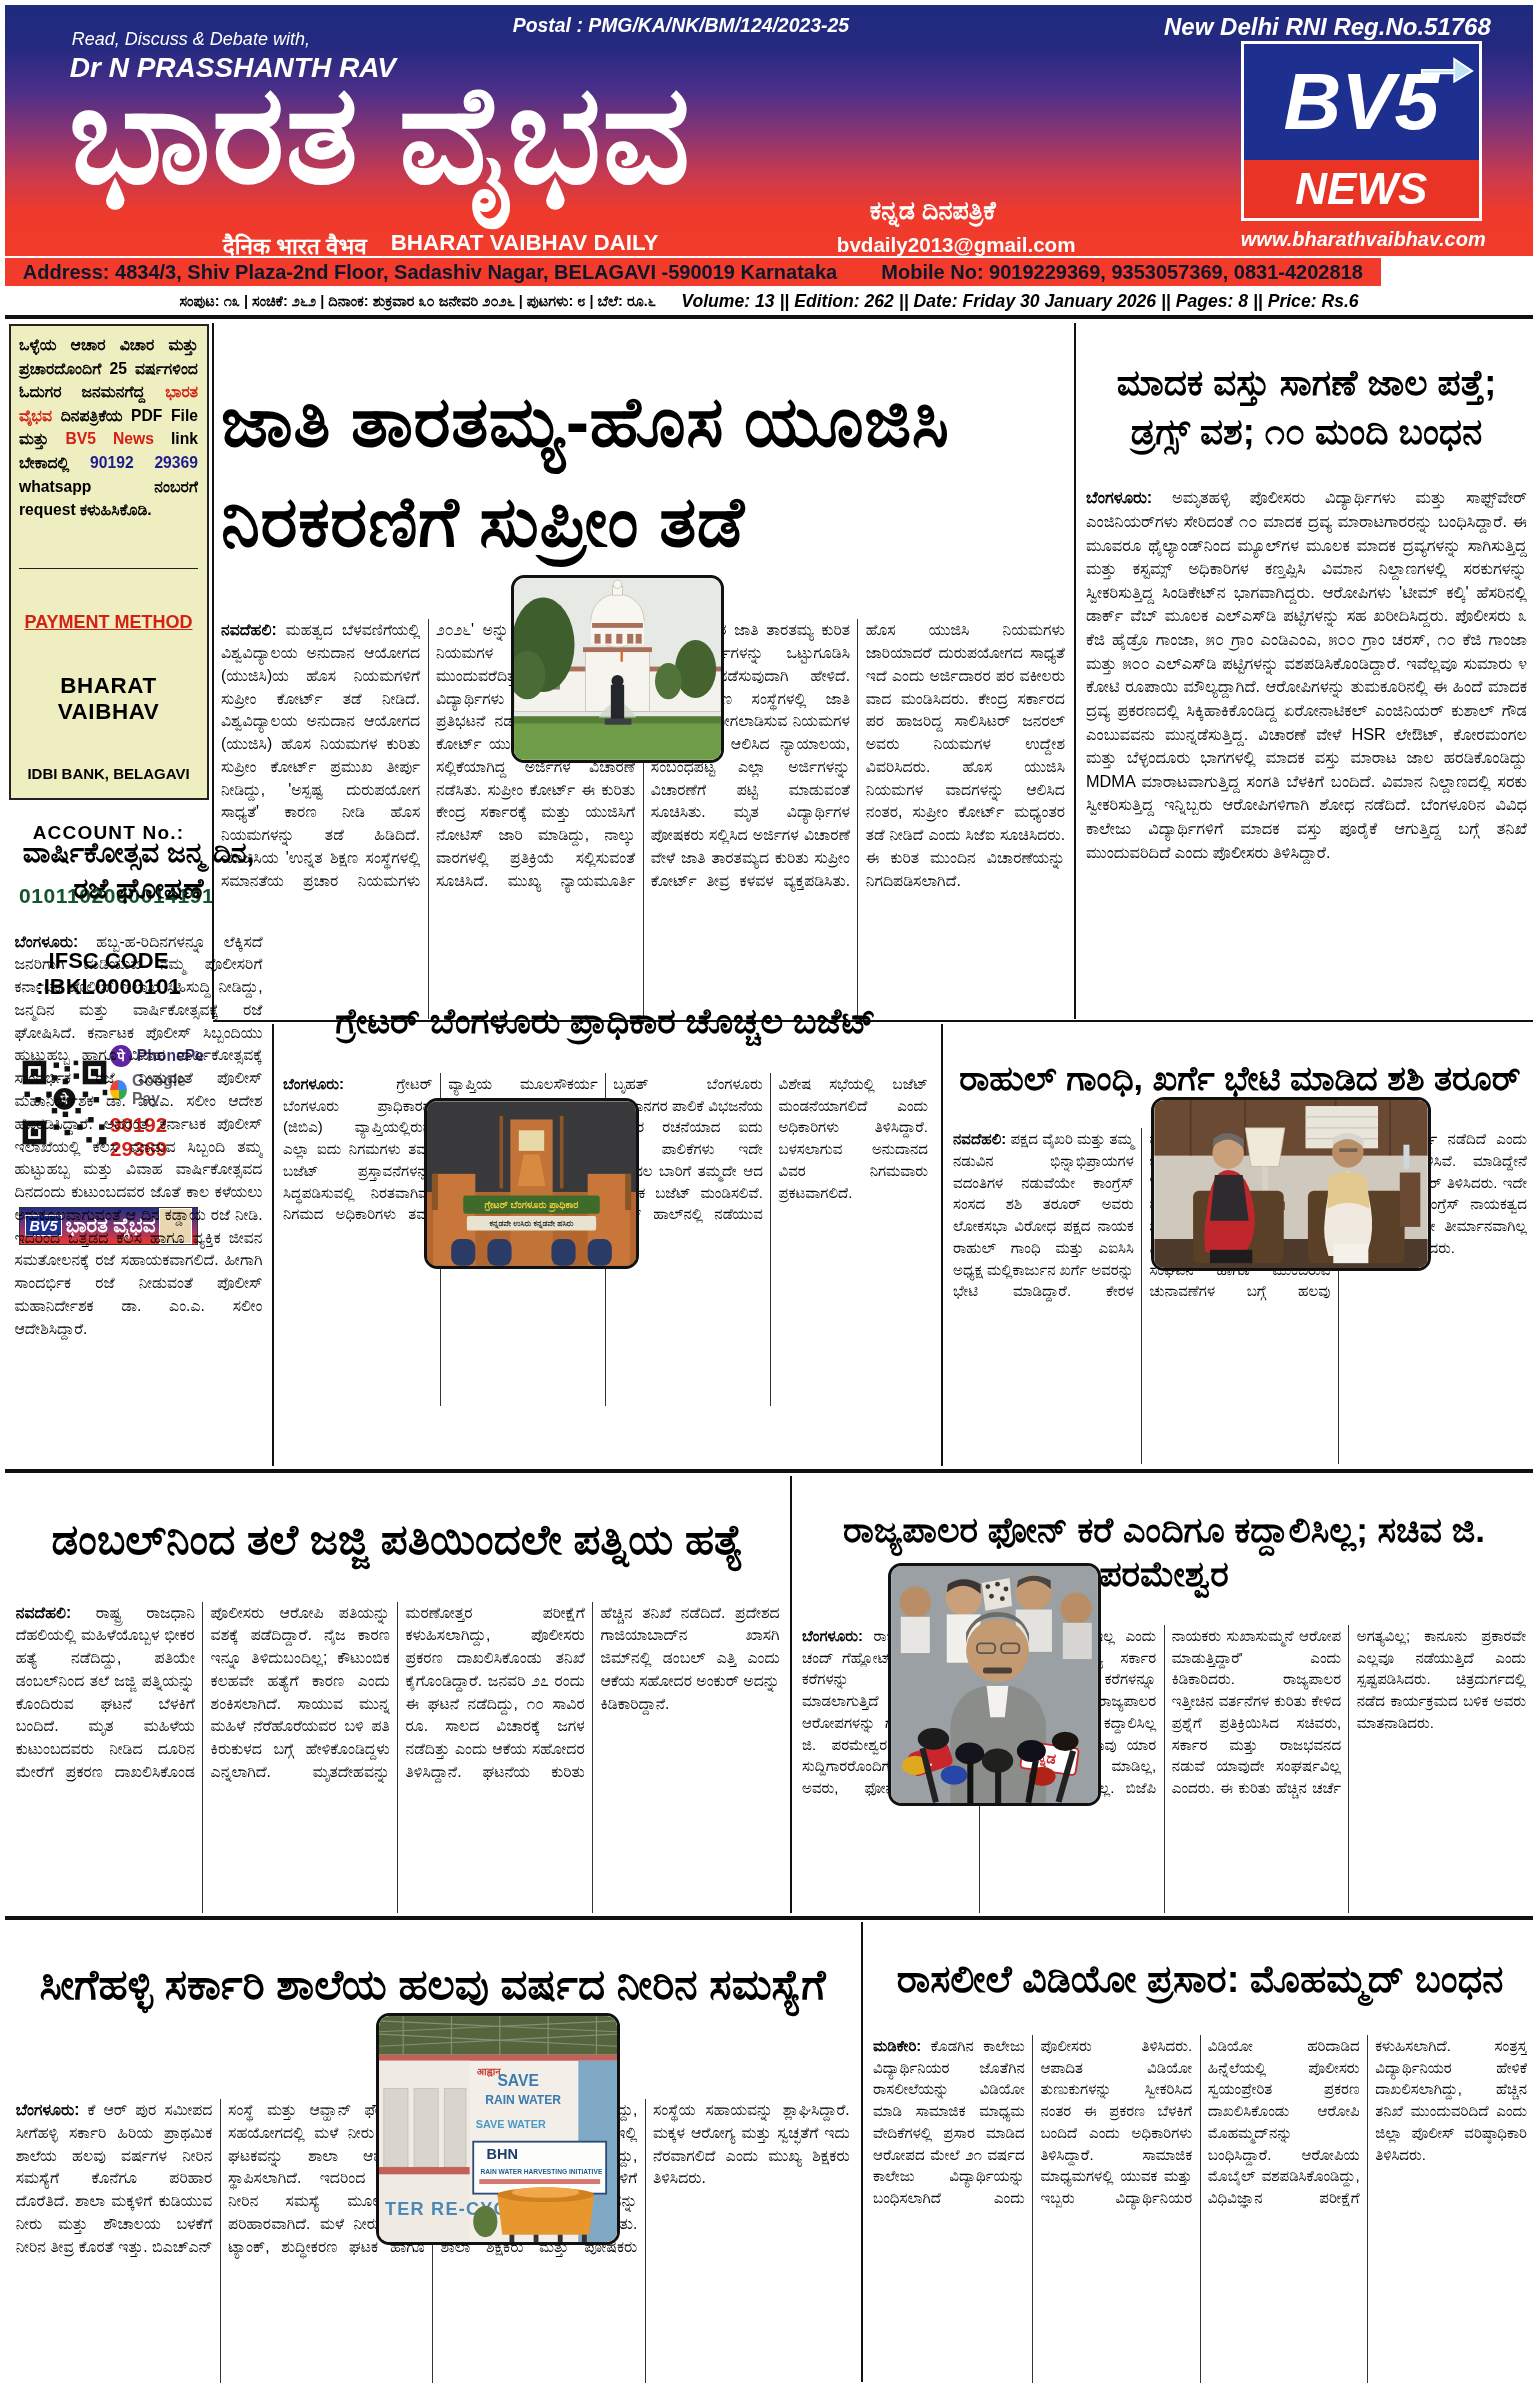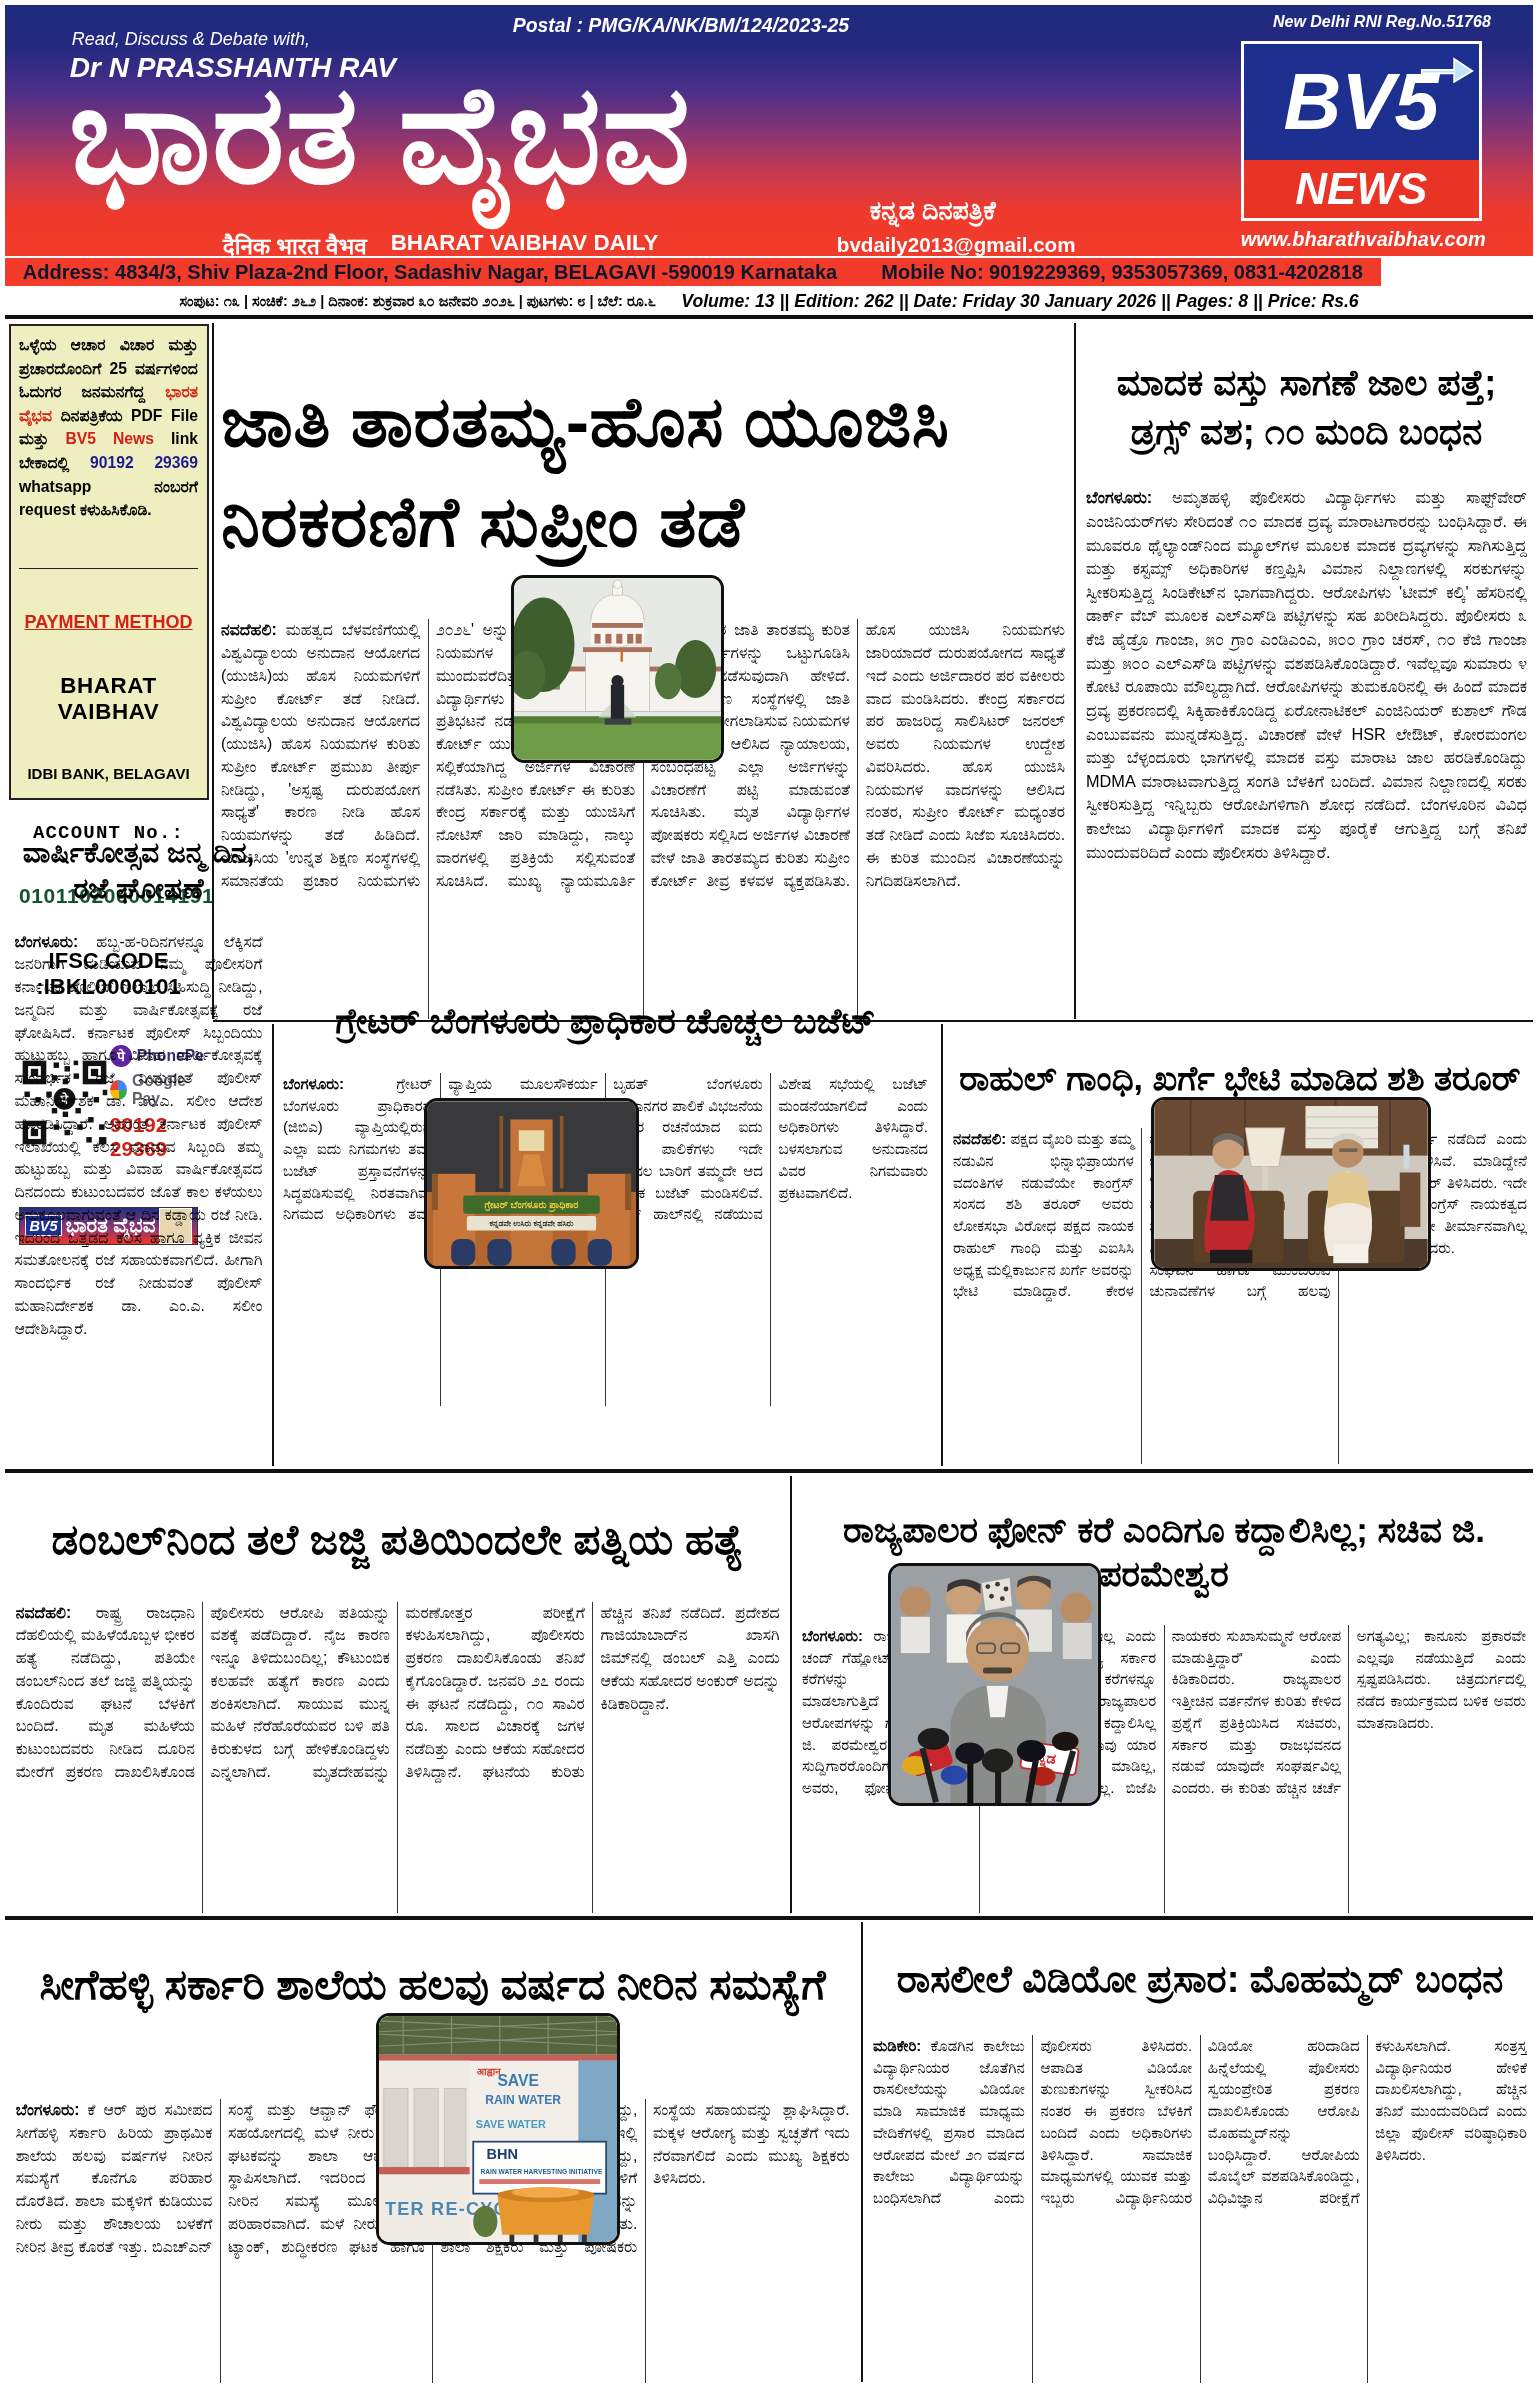--- a/index.html
+++ b/index.html
@@ -6,21 +6,21 @@
   #page{position:relative;width:1538px;height:2389px;background:#fff;
         font-family:"Liberation Sans","DejaVu Sans",sans-serif;color:#000;overflow:hidden;}
   .abs{position:absolute;}
 
   
   #masthead{left:4.8px;top:4.8px;width:1528px;height:251px;
     background:linear-gradient(180deg,#1f2b7e 0%,#23297f 16%,#4a2f89 34%,#8c3572 52%,#c93a4e 68%,#ee3a2c 82%,#f23b2a 100%);}
   .tagline1{left:67px;top:24px;color:#fff;font-style:italic;font-size:18px;}
   .tagline2{left:65px;top:47px;color:#fff;font-style:italic;font-weight:bold;font-size:28px;}
   .postal{left:508px;top:9.7px;color:#fff;font-weight:bold;font-style:italic;font-size:19.4px;}
-  .rni{right:42px;top:8.5px;color:#fff;font-weight:bold;font-style:italic;font-size:16px;}
+  .rni{right:42px;top:8.5px;color:#fff;font-weight:bold;font-style:italic;font-size:24px;}
   .bigtitle{left:64px;top:58px;width:1162px;color:#fff;font-weight:900;font-size:137px;
     line-height:1.05;letter-spacing:1.2px;white-space:nowrap;}
   .kandaily{left:865px;top:191px;color:#fff;font-weight:bold;font-size:25.4px;}
   .email{left:832px;top:228px;color:#fff;font-weight:bold;font-size:20.6px;}
   .subtitle{left:218px;top:225px;color:#fff;font-weight:bold;font-size:22.4px;display:flex;gap:24px;}
   #bv5box{left:1236px;top:36px;width:241px;height:180px;background:#fff;border:3.6px solid #fff;
     box-sizing:border-box;display:flex;flex-direction:column;}
   #bv5top{flex:2;background:#1d2f8f;color:#fff;font-weight:900;font-style:italic;font-size:80px;
     display:flex;align-items:center;justify-content:center;position:relative;}
   #bv5arrow{position:absolute;right:3.6px;top:3.6px;width:56px;height:36px;}
@@ -43,21 +43,21 @@
   
   #promo{left:8.5px;top:324px;width:200px;height:476px;background:#efeec0;border:2.4px solid #222;
     box-sizing:border-box;padding:7.3px 8.5px;display:flex;flex-direction:column;gap:40px;}
   #promo .txt{font-weight:bold;font-size:15.7px;line-height:1.5;text-align:justify;}
   .red{color:#d42015;} .blue{color:#1a1c8f;}
   #promo hr{border:none;border-top:1.8px solid #222;margin:6px 0 3.6px;width:100%;}
   .payc{text-align:center;font-weight:bold;}
   .pay-title{color:#d42015;font-size:18px;text-decoration:underline;}
   .pay-name{font-size:22.4px;letter-spacing:0.6px;}
   .pay-bank{font-size:15px;}
-  .pay-acctlbl{font-size:19px;letter-spacing:1.2px;font-family:Liberation Mono, monospace;}
+  .pay-acctlbl{font-size:19px;letter-spacing:1.2px;}
   .pay-acct{font-size:21px;color:#14532d;letter-spacing:0.6px;}
   .pay-ifsc{font-size:22px;}
   #payrow{display:flex;margin-top:4.8px;align-items:center;}
   #qr{width:91px;height:91px;background:#fff;flex:0 0 auto;}
   #paycol{flex:1;display:flex;flex-direction:column;align-items:center;gap:4.8px;}
   .payapp{display:flex;align-items:center;gap:4.8px;font-weight:bold;font-size:15.7px;}
   .ppicon{width:22px;height:22px;border-radius:50%;background:#5f259f;color:#fff;display:flex;
     align-items:center;justify-content:center;font-size:13.3px;font-weight:bold;}
   .gpicon{width:20.6px;height:20.6px;border-radius:50%;
     background:conic-gradient(#4285f4 0 25%,#34a853 25% 50%,#fbbc05 50% 75%,#ea4335 75% 100%);}

